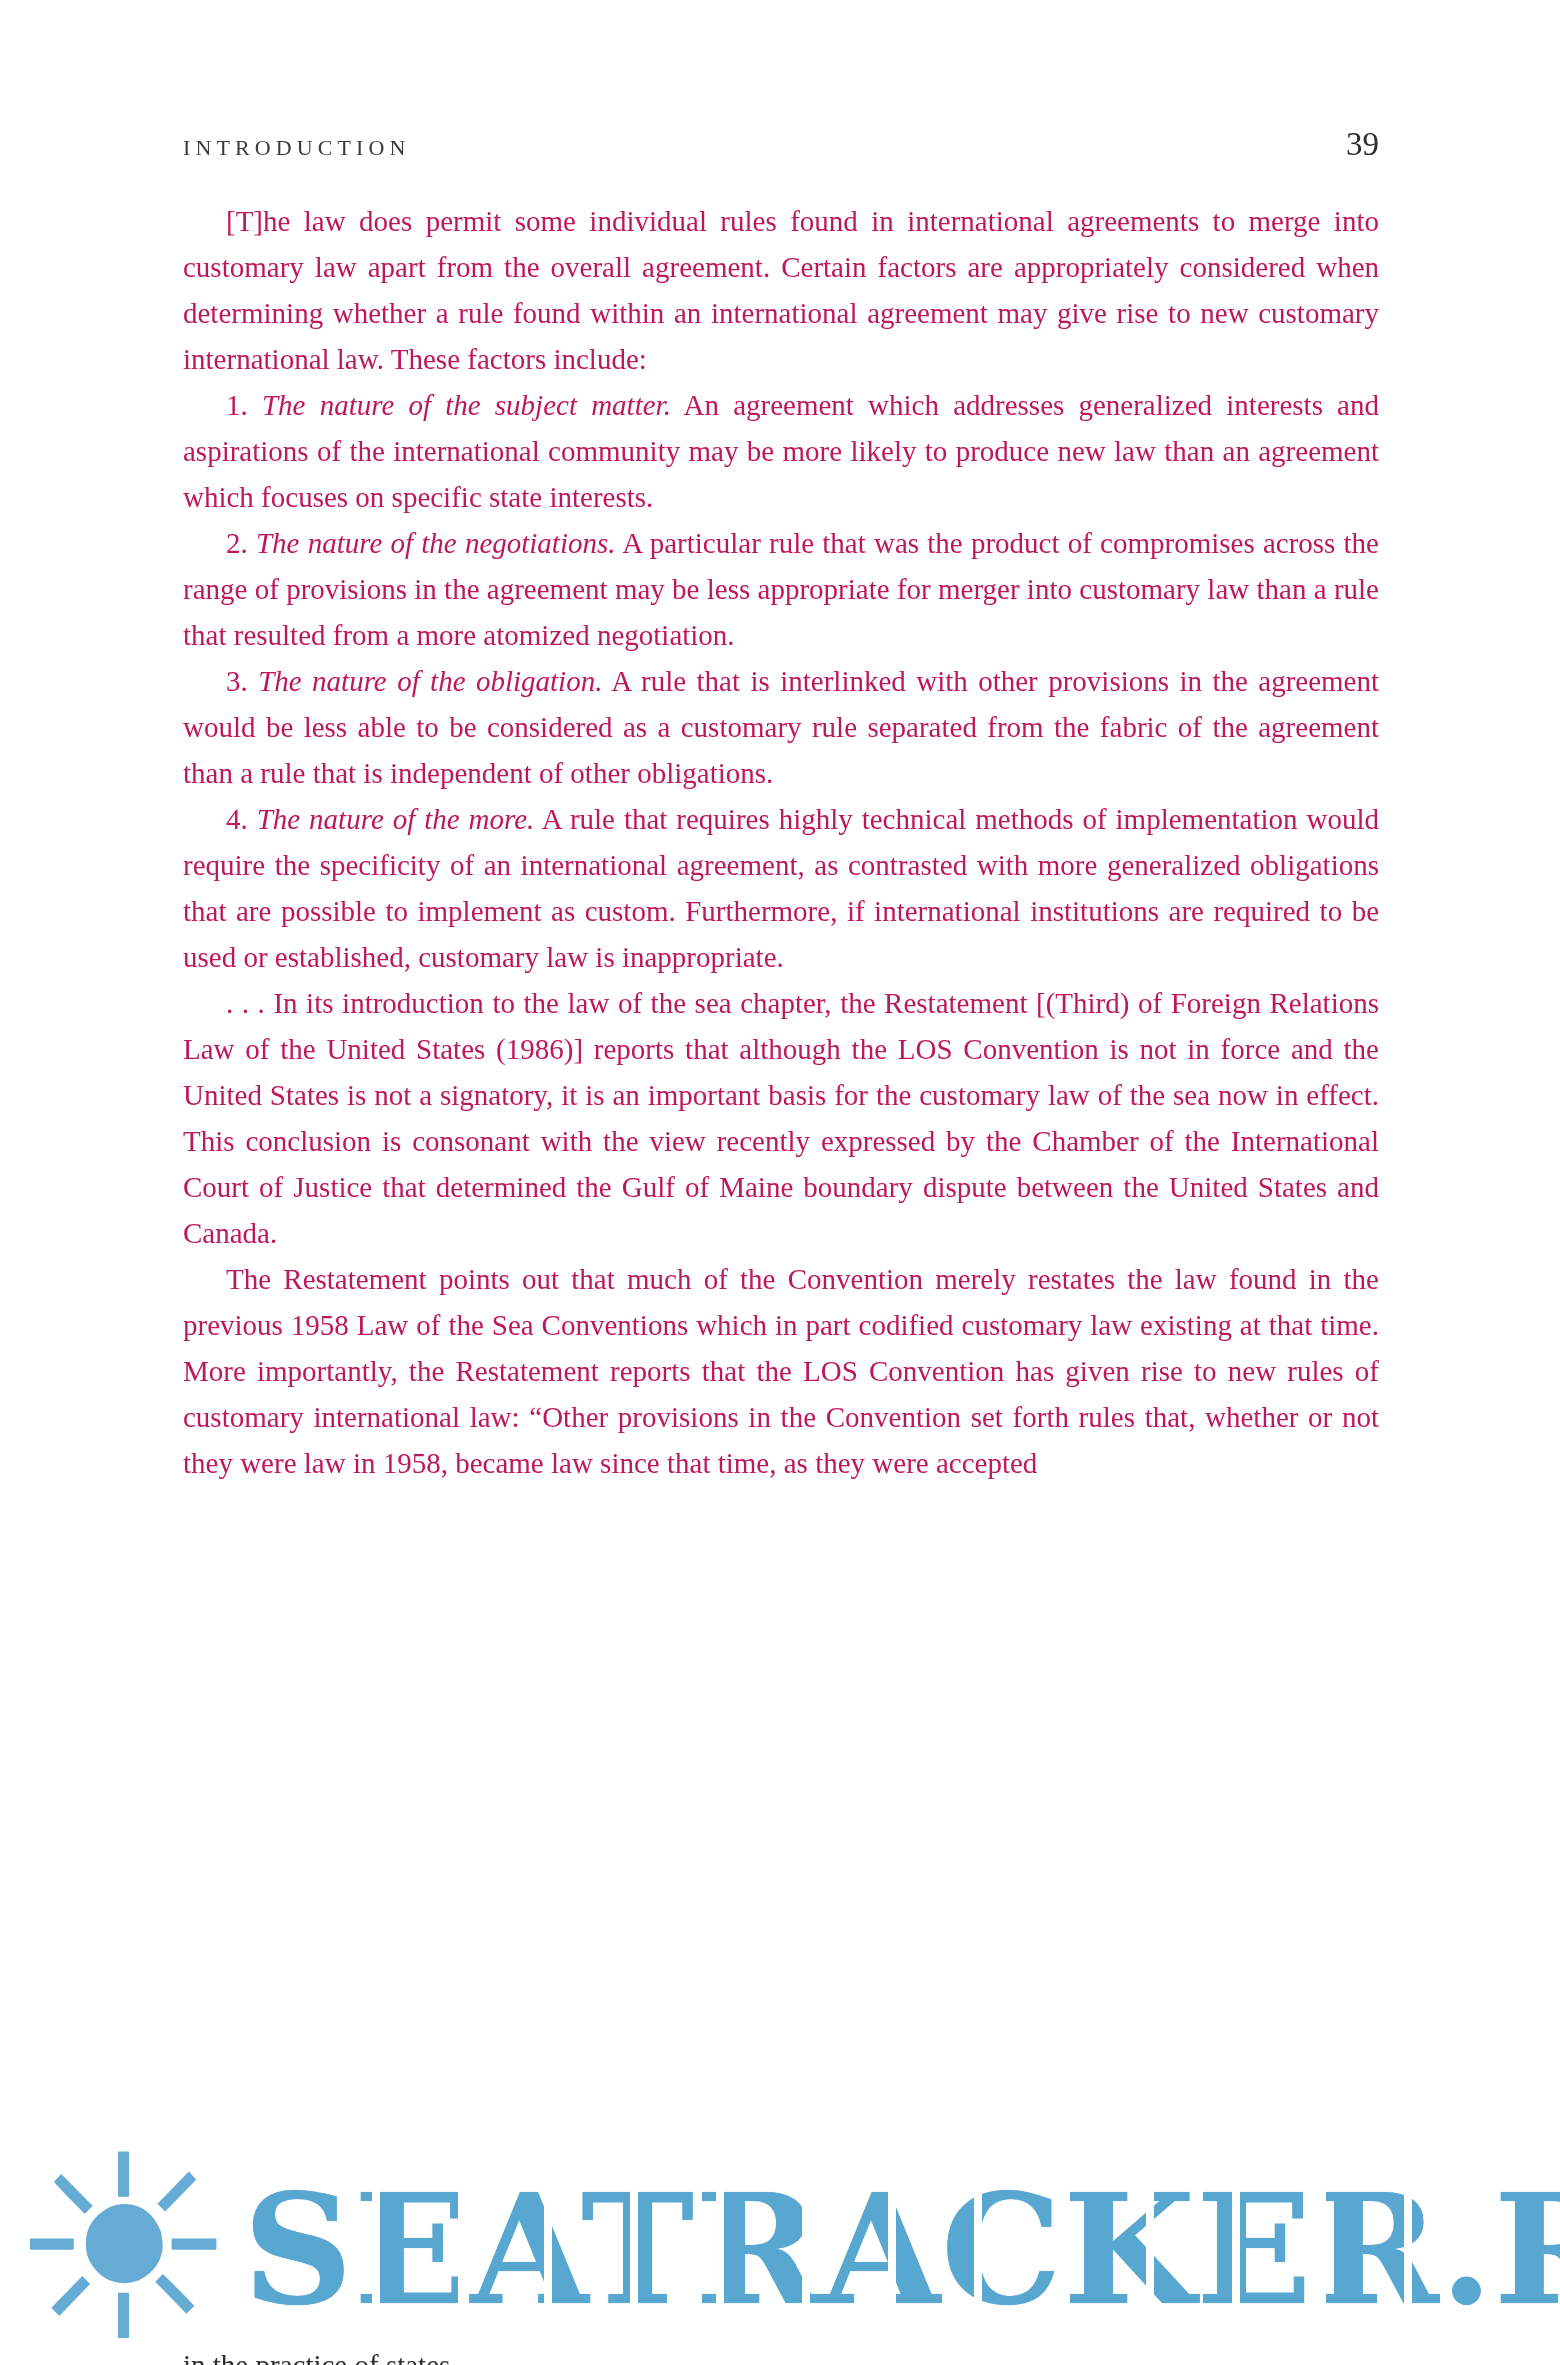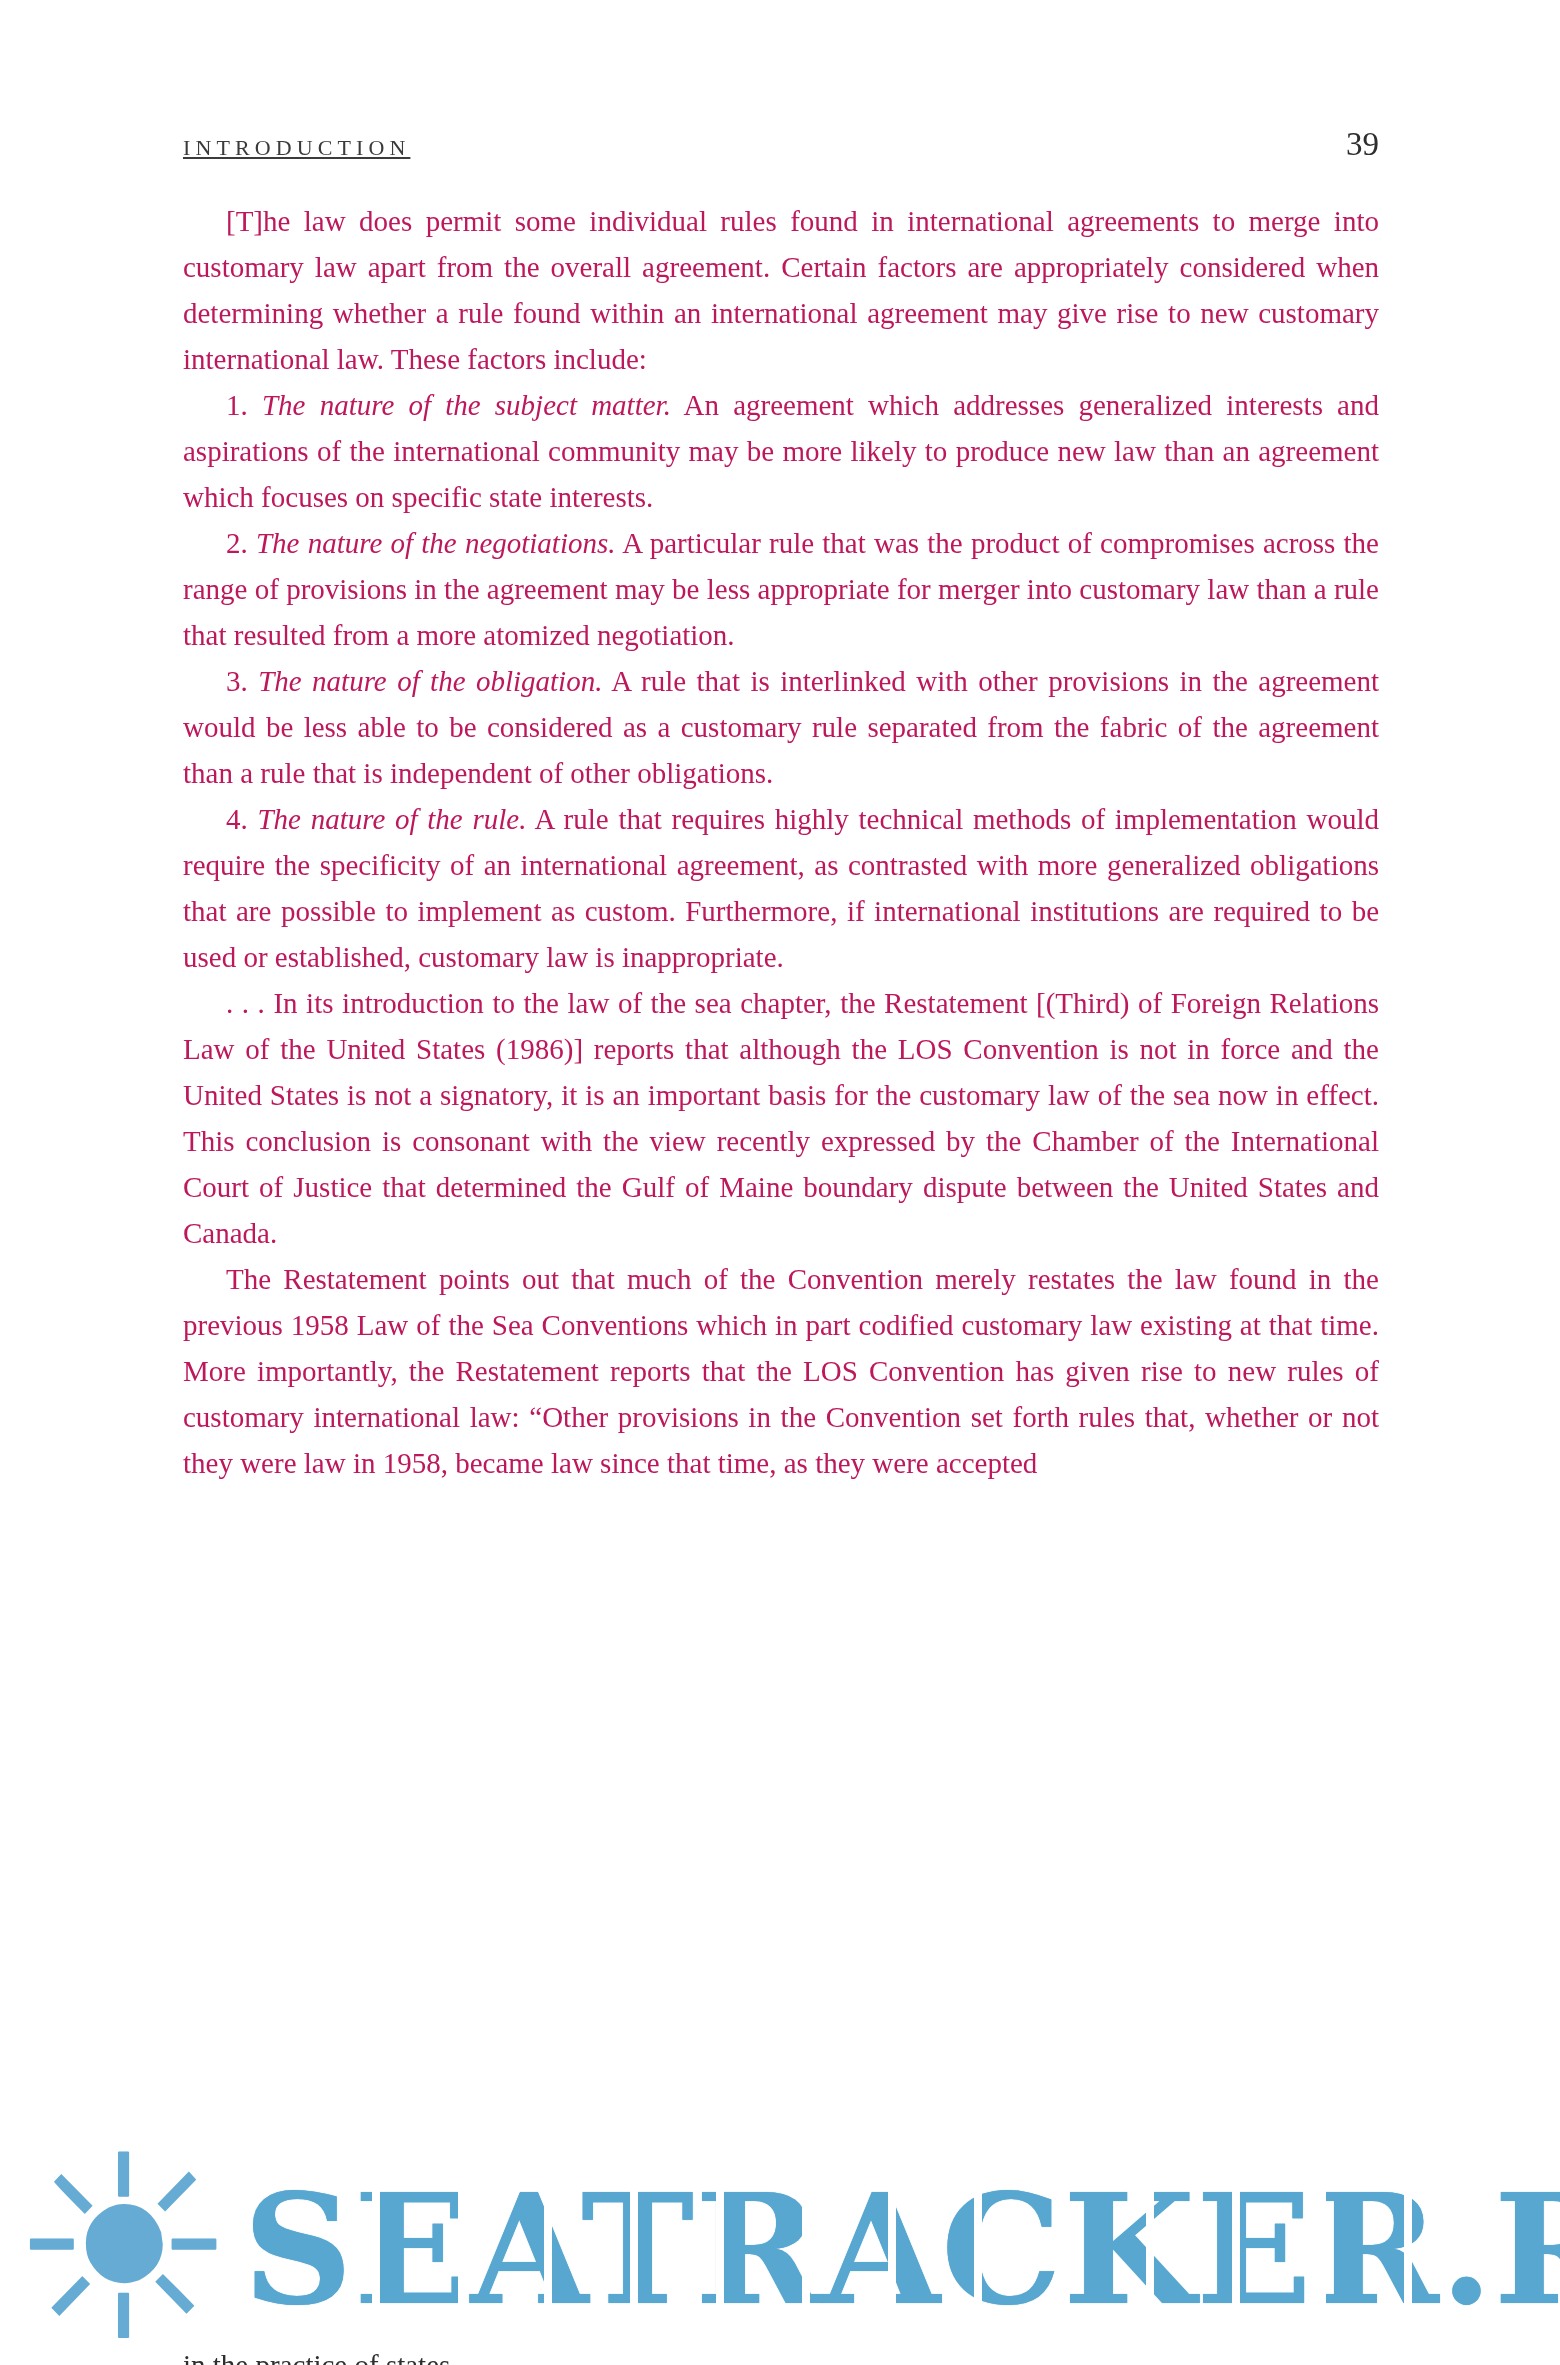--- a/index.html
+++ b/index.html
@@ -21,21 +21,20 @@
     left: 183px;
     width: 1196px;
     display: flex;
     justify-content: space-between;
     align-items: baseline;
   }
   .running-head-title {
     font-size: 22px;
     letter-spacing: 5.1px;
     color: #3b3b3b;
-    text-decoration: underline;
   }
   .page-number {
     font-size: 33px;
     color: #2e2e2e;
   }
 
   
   .content {
     position: absolute;
     top: 198px;
@@ -148,21 +147,21 @@
       </p>
 
       <p>
         <span>3.</span>
         <span class="italic">The nature of the obligation.</span>
         <span>A rule that is interlinked with other provisions in the agreement would be less able to be considered as a customary rule separated from the fabric of the agreement than a rule that is independent of other obligations.</span>
       </p>
 
       <p>
         <span>4.</span>
-        <span class="italic">The nature of the rule.</span>
+        <span class="italic">The nature of the more.</span>
         <span>A rule that requires highly technical methods of implementation would require the specificity of an international agreement, as contrasted with more generalized obligations that are possible to implement as custom. Furthermore, if international institutions are required to be used or established, customary law is inappropriate.</span>
       </p>
 
 
       <p><span>. . . In its introduction to the law of the sea chapter, the Restatement [(Third) of Foreign Relations Law of the United States (1986)] reports that although the LOS Convention is not in force and the United States is not a signatory, it is an important basis for the customary law of the sea now in effect. This conclusion is consonant with the view recently expressed by the Chamber of the International Court of Justice that determined the Gulf of Maine boundary dispute between the United States and Canada.</span></p>
 
       <p><span>The Restatement points out that much of the Convention merely restates the law found in the previous 1958 Law of the Sea Conventions which in part codified customary law existing at that time. More importantly, the Restatement reports that the LOS Convention has given rise to new rules of customary international law: “Other provisions in the Convention set forth rules that, whether or not they were law in 1958, became law since that time, as they were accepted</span></p>
 
     </div>
   </div>

